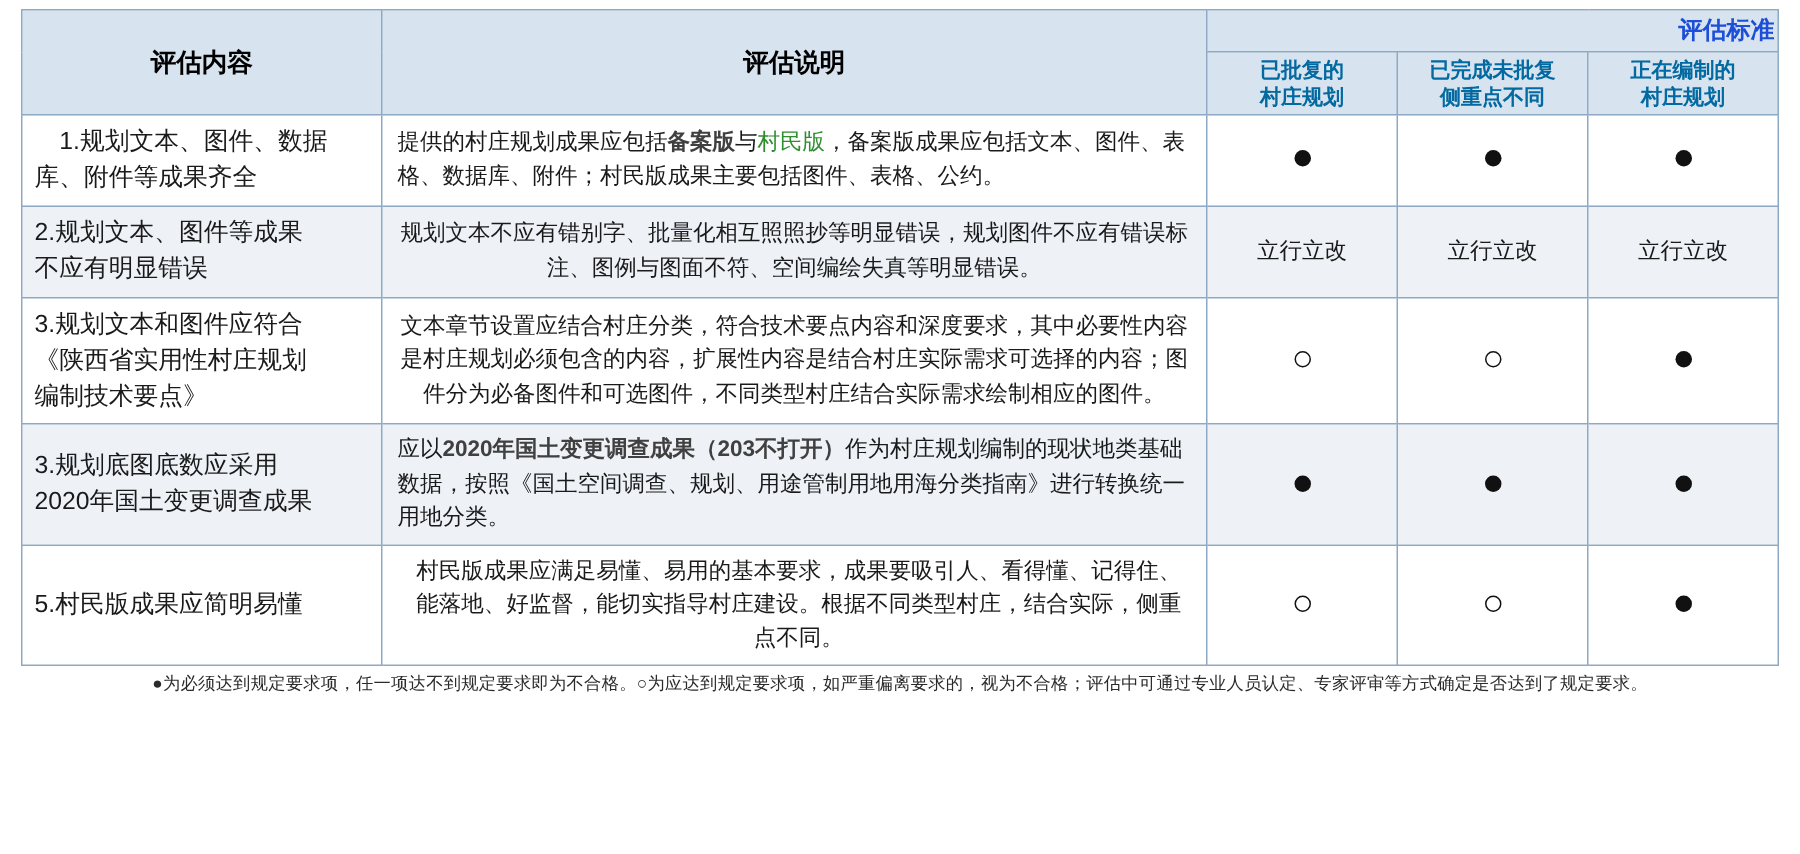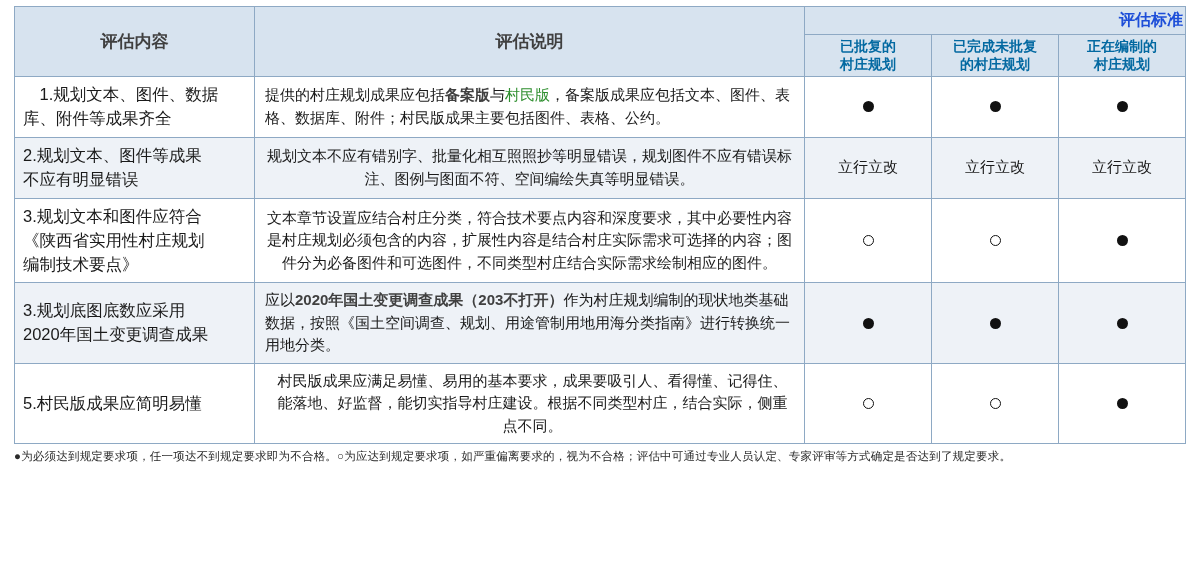--- a/index.html
+++ b/index.html
@@ -21,21 +21,21 @@
     vertical-align:middle;
     padding:4px 6px;
     box-sizing:border-box;
   }
   
   .hdr-main{
     background:#d7e3ef;
     text-align:center;
     font-weight:bold;
     font-size:17px;
-    color:#404040;
+    color:#000000;
   }
   .hdr-group{
     background:#d7e3ef;
     text-align:right;
     font-weight:bold;
     font-size:16px;
     color:#1d4ed8;
     padding:3px 2px;
   }
   .hdr-sub{
@@ -81,20 +81,21 @@
   .row-alt td{background:#eef2f7;}
   .row-plain td{background:#ffffff;}
   .blue{color:#404040;font-weight:bold;}
   .green{color:#2f8f2f;font-weight:normal;}
   .footnote{
     margin-top:4px;
     font-size:11.5px;
     color:#2b2b2b;
     line-height:1.4;
     letter-spacing:0.2px;
+    text-align:center;
   }
 </style>
 </head>
 <body>
 
 <div class="wrap">
   <table>
     <colgroup>
       <col style="width:240px">
       <col style="width:550px">
@@ -108,21 +109,21 @@
         <th class="hdr-main" rowspan="2">评估说明</th>
         <th class="hdr-group" colspan="3">评估标准</th>
       </tr>
       <tr>
         <th class="hdr-sub">
           <span>已批复的</span><br>
           <span>村庄规划</span>
         </th>
         <th class="hdr-sub">
           <span>已完成未批复</span><br>
-          <span>的村庄规划</span>
+          <span>侧重点不同</span>
         </th>
         <th class="hdr-sub">
           <span>正在编制的</span><br>
           <span>村庄规划</span>
         </th>
       </tr>
     </thead>
     <tbody id="tbody">
         <tr class="row-plain">
           <td class="c-title"><span>　1.规划文本、图件、数据</span><br><span>库、附件等成果齐全</span></td>

